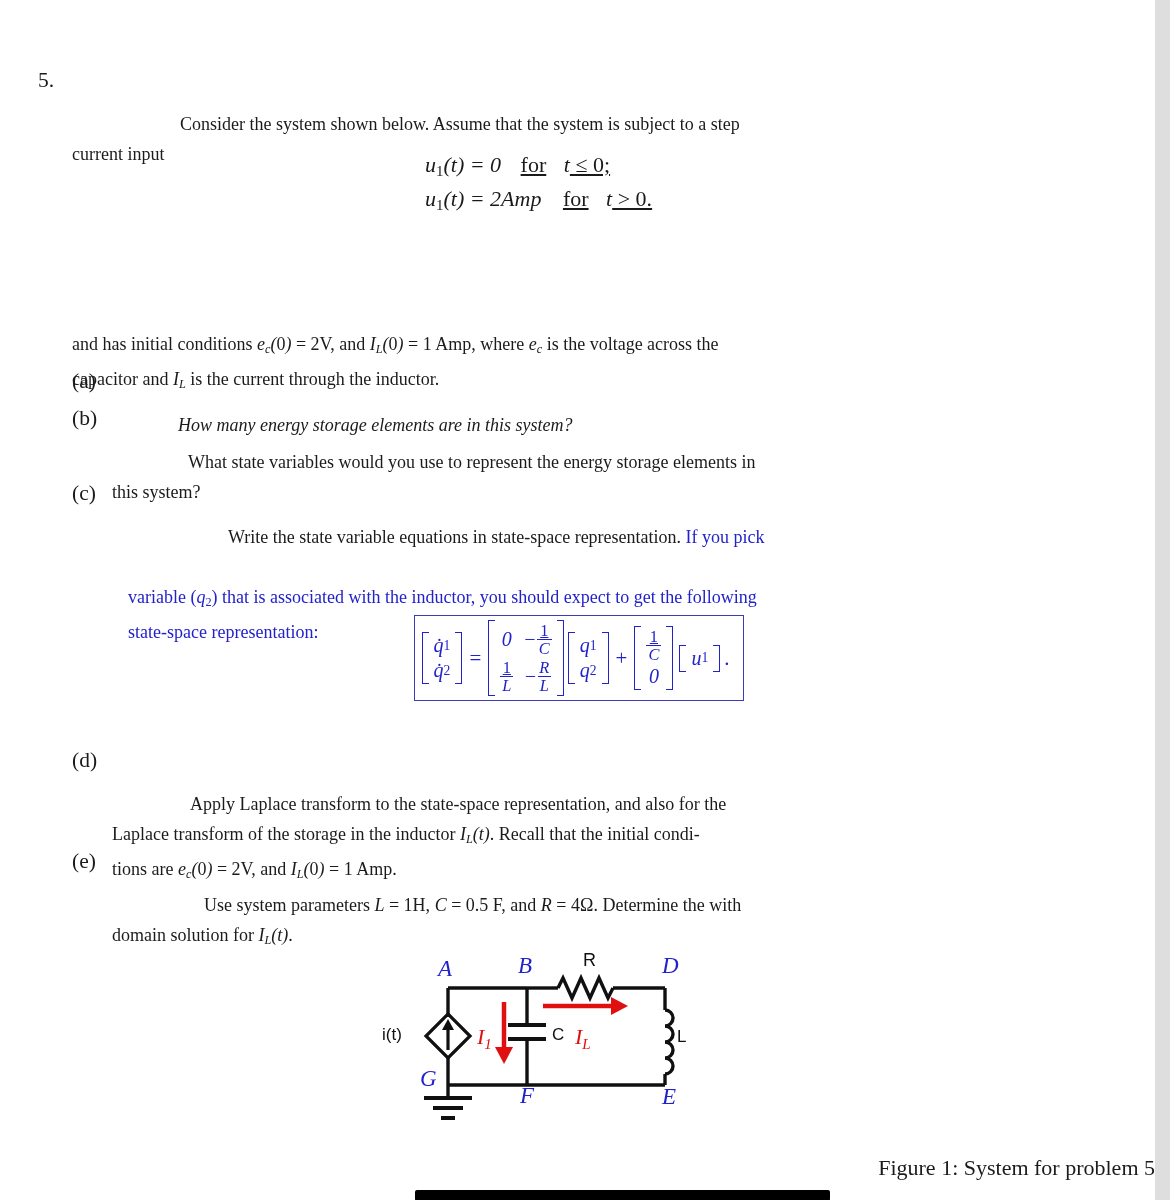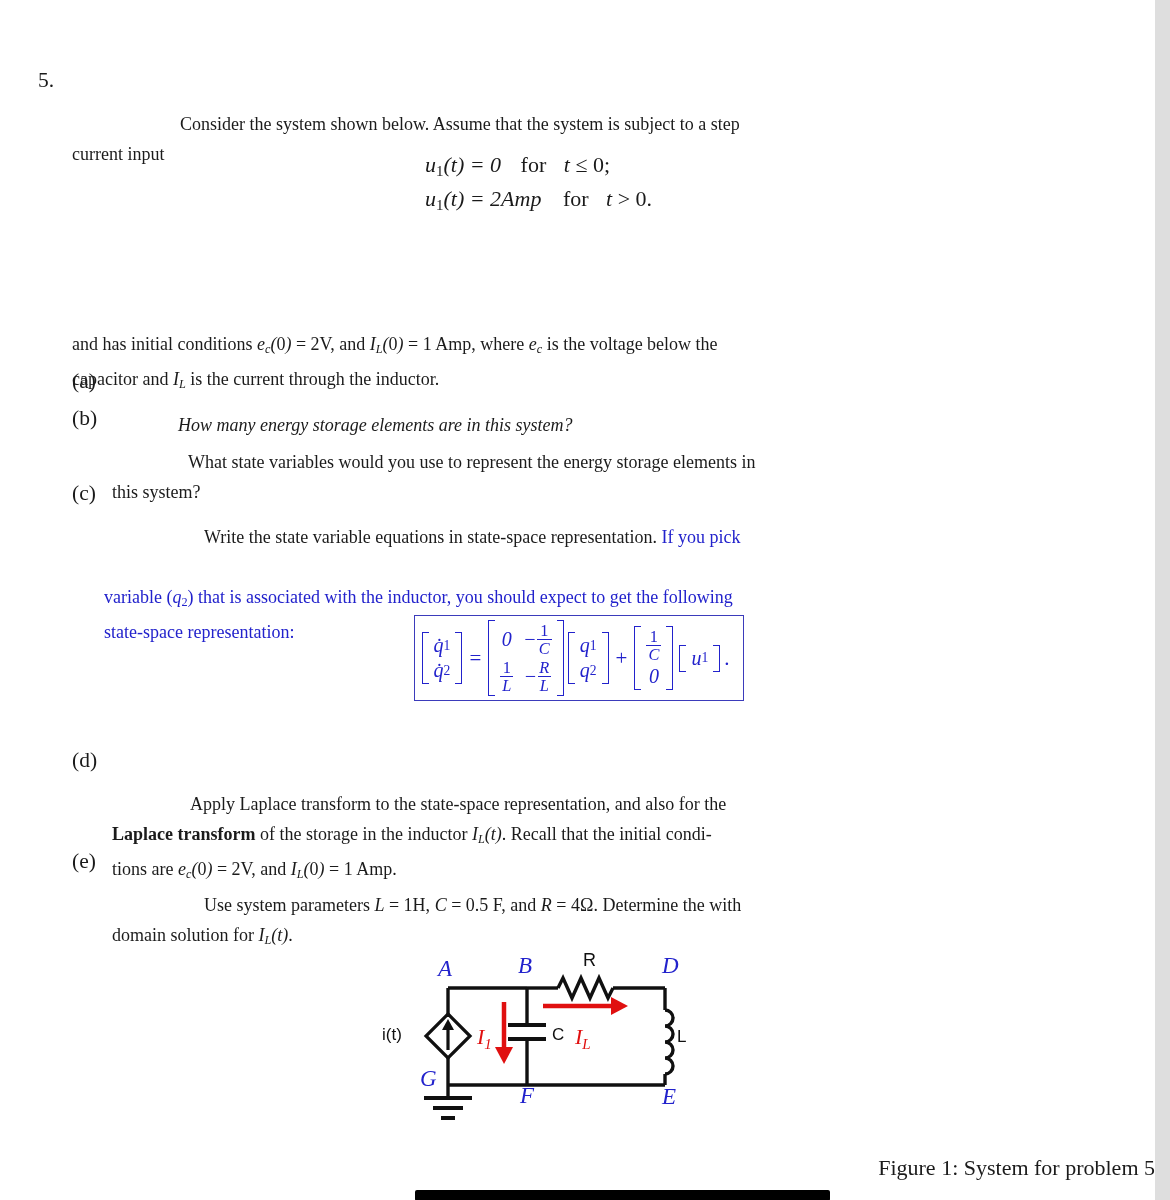--- a/index.html
+++ b/index.html
@@ -39,41 +39,41 @@
     text-justify: inter-word;
     color: #1b1b1b;
     margin-top: 44px;
   }
   .item-label {
     position: absolute;
     font-size: 21.5px;
     line-height: 30px;
   }
   .blue { color: #2222cc; }
-  .bold { font-weight: bold; }
+  .bold { font-weight: normal; }
   i, .it { font-style: italic; font-family: "Liberation Serif","DejaVu Serif",serif; }
 
   .sub {
     font-size: 0.68em;
     vertical-align: -0.28em;
     font-style: italic;
   }
   .subn {
     font-size: 0.68em;
     vertical-align: -0.28em;
     font-style: normal;
   }
 
   
   .disp {
     position: absolute;
     font-size: 22px;
     font-style: italic;
   }
-  .rm { font-style: normal; }
+  .rm { font-style: normal; text-decoration: underline; }
 
   
   .matbox {
     position: absolute;
     border: 1.5px solid #3b3bbb;
     box-sizing: border-box;
     color: #2222cc;
     display: flex;
     align-items: center;
     justify-content: center;
@@ -141,37 +141,37 @@
     <span class="rm" style="padding-left:14px;">for</span>
     <span style="padding-left:12px;">t</span><span class="rm"> ≤ 0;</span>
   </div>
   <div class="disp" style="left:425px; top:186px;">
     <span>u</span><span class="subn">1</span><span>(t) = 2Amp</span>
     <span class="rm" style="padding-left:16px;">for</span>
     <span style="padding-left:12px;">t</span><span class="rm"> &gt; 0.</span>
   </div>
 
   <div class="blk" style="left:72px; top:285px; width:1010px;">
-    <span>and has initial conditions </span><i>e</i><span class="sub">c</span><i>(</i>0<i>)</i> = 2V, and <i>I</i><span class="sub">L</span><i>(</i>0<i>)</i> = 1 Amp, where <i>e</i><span class="sub">c</span><span> is the voltage below the</span><br>
+    <span>and has initial conditions </span><i>e</i><span class="sub">c</span><i>(</i>0<i>)</i> = 2V, and <i>I</i><span class="sub">L</span><i>(</i>0<i>)</i> = 1 Amp, where <i>e</i><span class="sub">c</span><span> is the voltage across the</span><br>
     <span>capacitor and </span><i>I</i><span class="sub">L</span><span> is the current through the inductor.</span>
   </div>
 
   <div class="item-label" style="left:72px; top:366px;">(a)</div>
   <div class="blk" style="left:112px; top:366px; width:970px; text-align:left;font-style:italic;">
     <span style="display:inline-block; width:66px;"></span><span>How many energy storage elements are in this system?</span>
   </div>
 
   <div class="item-label" style="left:72px; top:403px;">(b)</div>
   <div class="blk" style="left:112px; top:403px; width:970px;">
     <span style="display:inline-block; width:76px;"></span><span>What state variables would you use to represent the energy storage elements in</span><br>
     <span>this system?</span>
   </div>
 
   <div class="item-label" style="left:72px; top:478px;">(c)</div>
-  <div class="blk" style="left:104px; top:478px; width:970px;">
+  <div class="blk" style="left:128px; top:478px; width:970px;">
     <span style="display:inline-block; width:100px;"></span><span>Write the state variable equations in state-space representation.</span>
     <span class="blue">If you pick</span><br>
     <br>
     <span class="blue">variable (<i>q</i><span class="subn">2</span>) that is associated with the inductor, you should expect to get the following</span><br>
     <span class="blue">state-space representation:</span>
   </div>
 
   <div class="matbox" style="left:414px; top:615px; width:330px; height:86px;">
     <div class="mrow">
 

